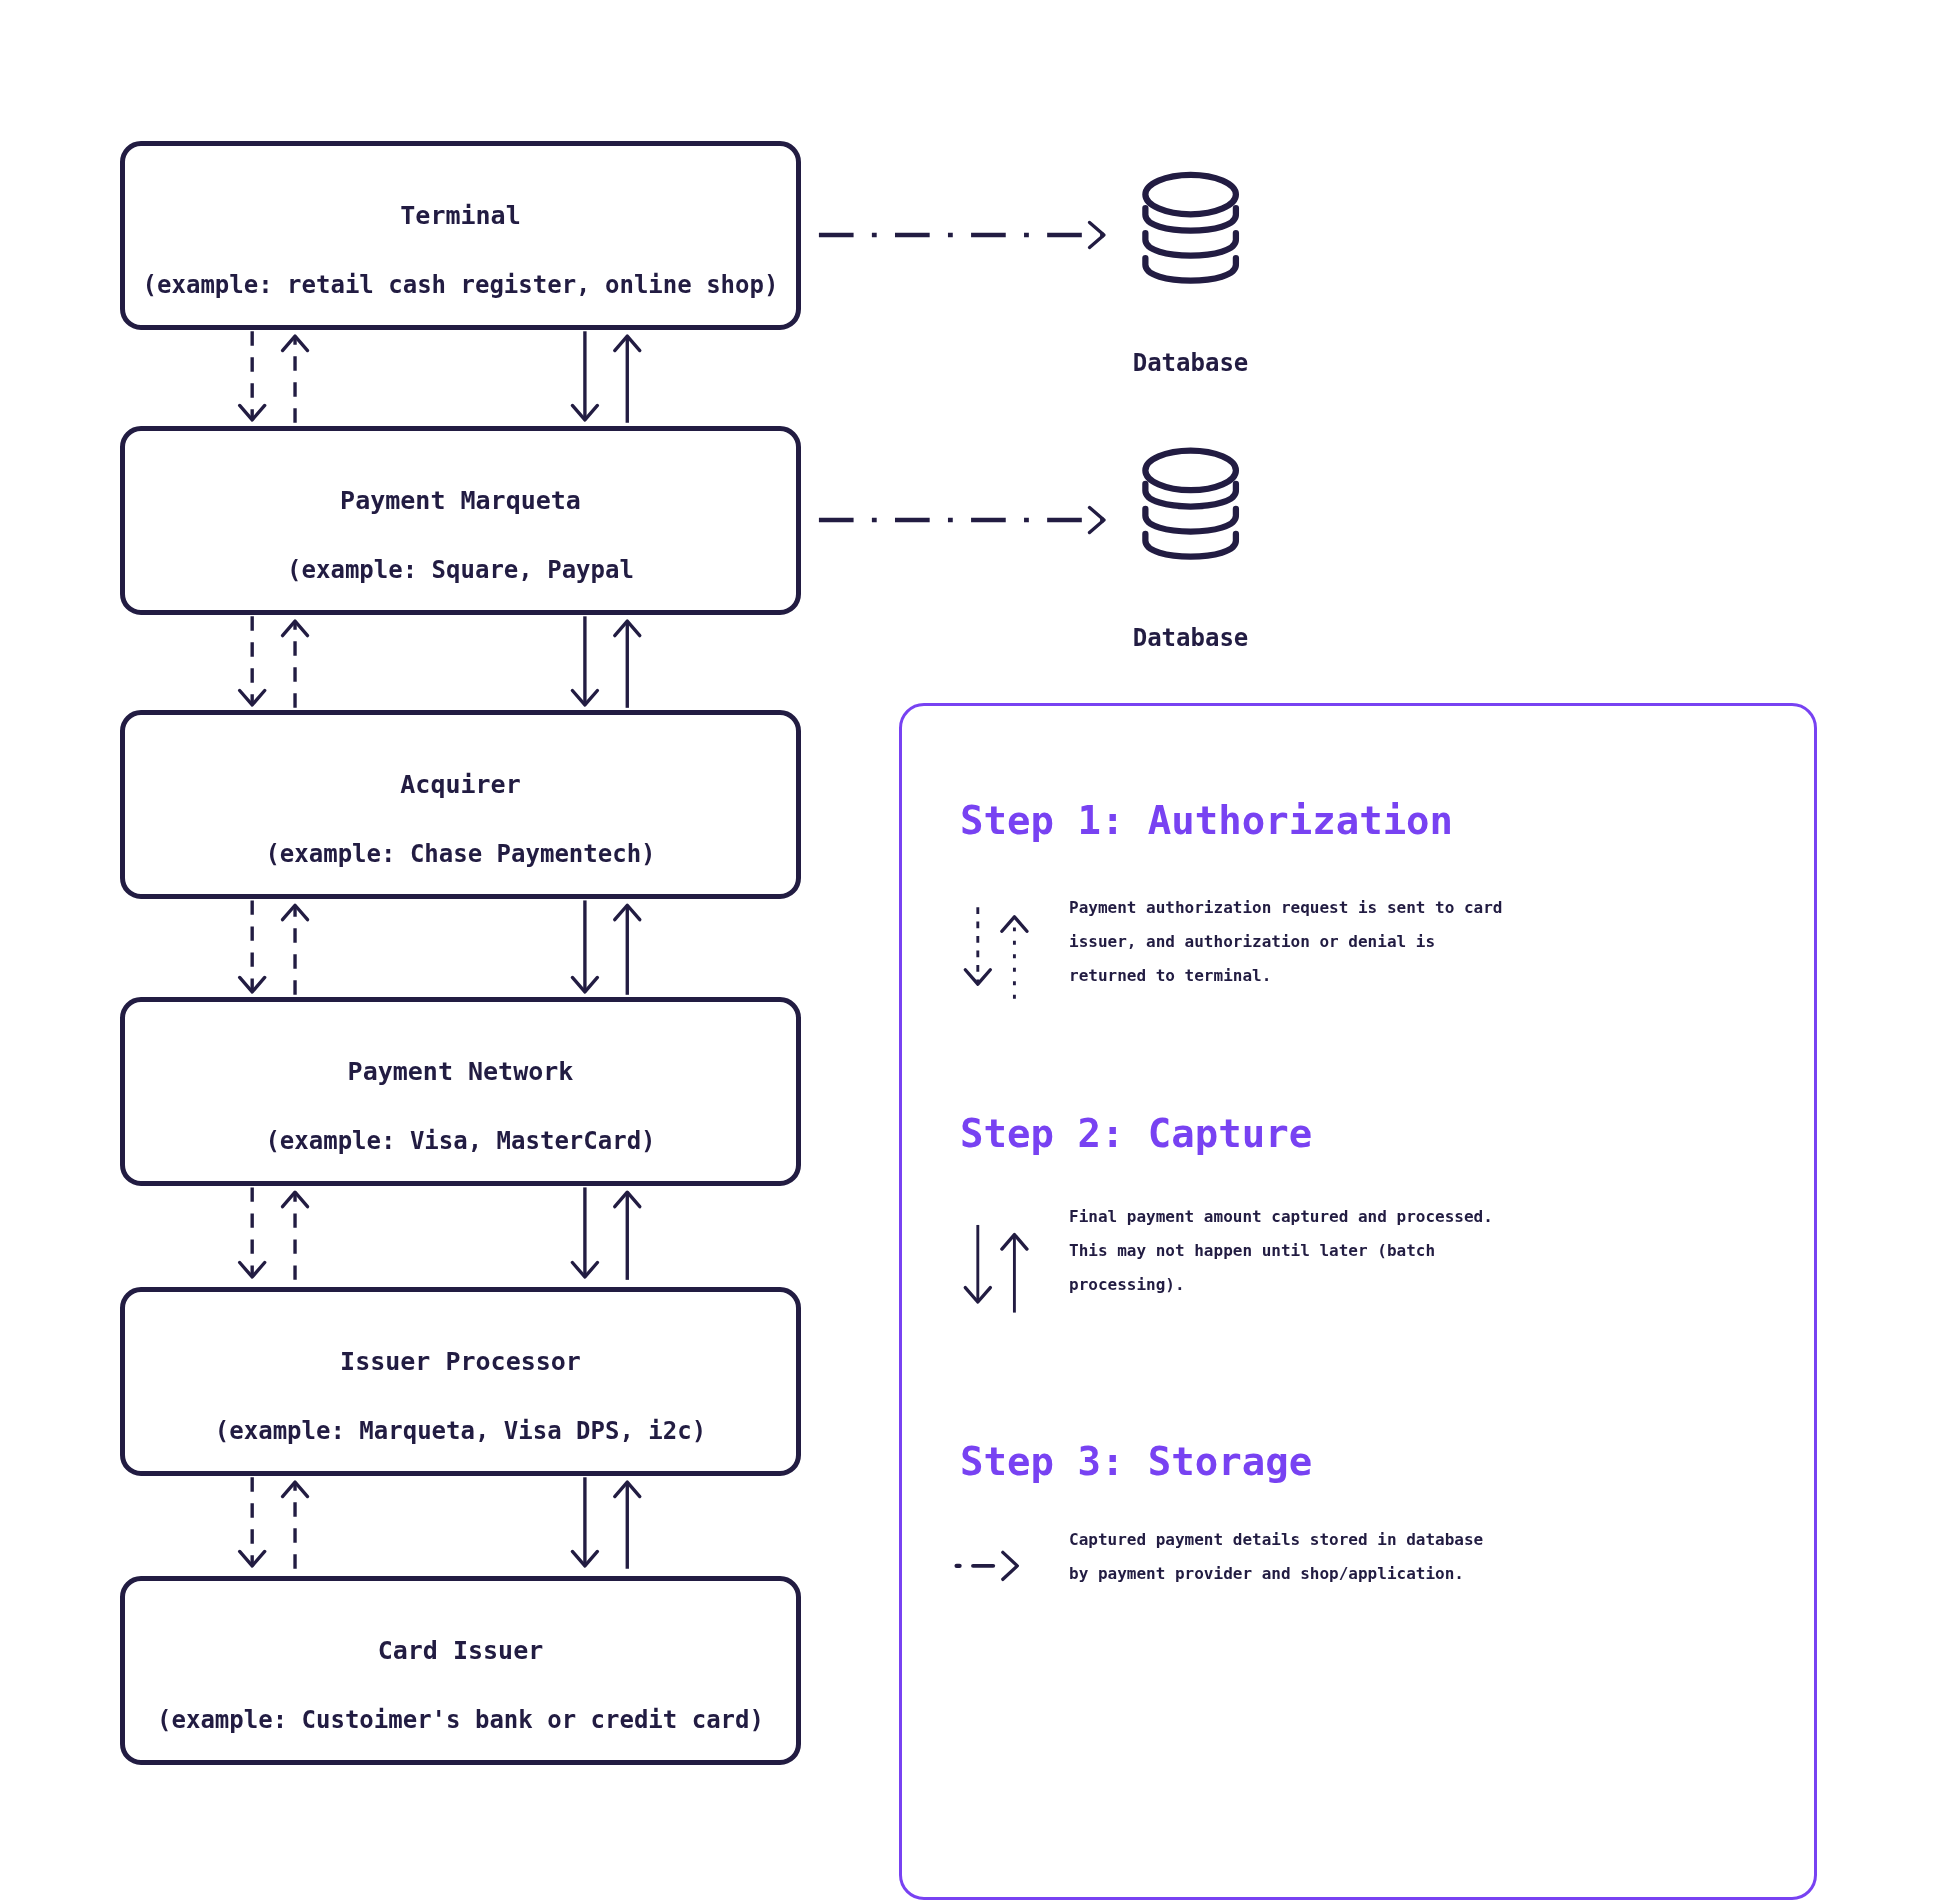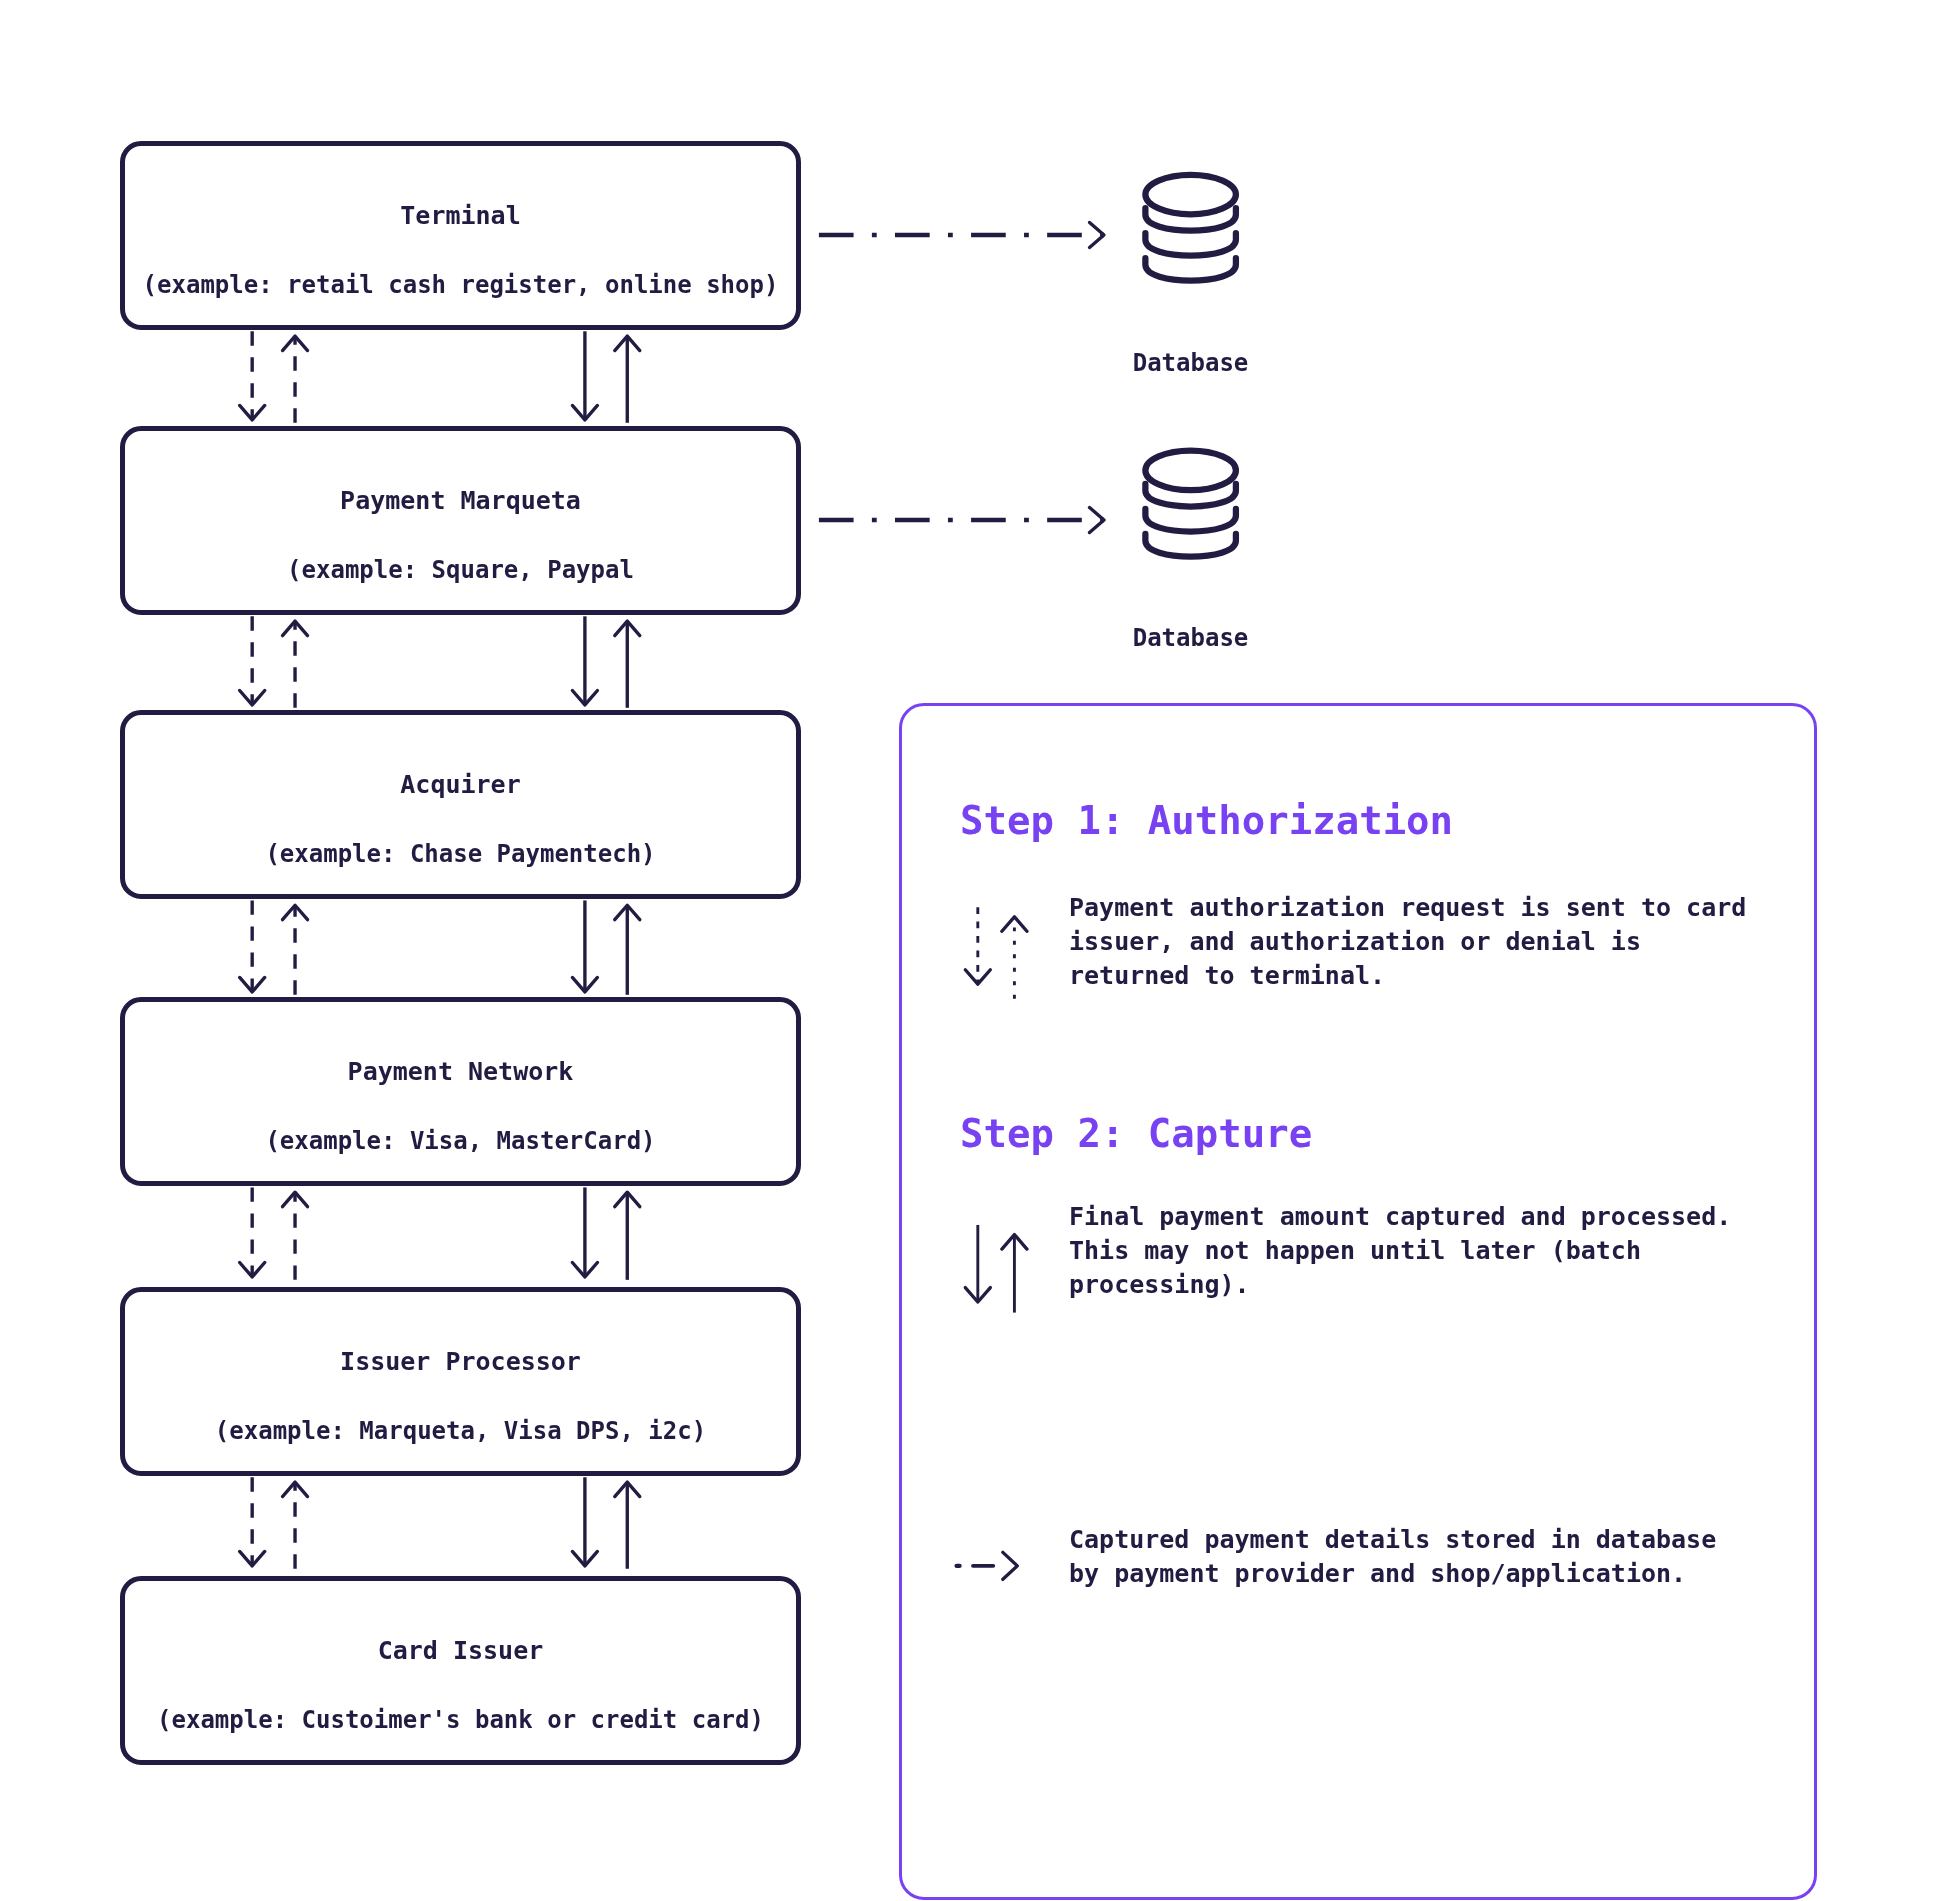--- a/index.html
+++ b/index.html
@@ -35,21 +35,21 @@
   .legend{
     position:absolute;left:899px;top:703px;width:918px;height:1197px;
     border:3.9px solid var(--accent);border-radius:25px;background:var(--bg);
   }
   .step-heading{
     position:absolute;left:58px;
     font-weight:700;font-size:39px;line-height:44px;color:var(--accent);white-space:nowrap;
   }
   .step-text{
     position:absolute;left:167px;
-    font-weight:700;font-size:25px;line-height:34px;color:var(--ink);
+    font-weight:700;font-size:16px;line-height:34px;color:var(--ink);
     white-space:pre-line;
   }
   #step1-heading{top:93px;}
   #step1-text{top:185px;}
   #step2-heading{top:406px;}
   #step2-text{top:494px;}
   #step3-heading{top:734px;}
   #step3-text{top:817px;}
 
   
@@ -93,20 +93,21 @@
   <div class="step-heading" id="step1-heading">Step 1: Authorization</div>
   <div class="step-text" id="step1-text">Payment authorization request is sent to card
 issuer, and authorization or denial is
 returned to terminal.</div>
 
   <div class="step-heading" id="step2-heading">Step 2: Capture</div>
   <div class="step-text" id="step2-text">Final payment amount captured and processed.
 This may not happen until later (batch
 processing).</div>
 
+  <div class="step-heading" id="step3-heading">Step 3: Storage</div>
   <div class="step-text" id="step3-text">Captured payment details stored in database
 by payment provider and shop/application.</div>
 </div>
 
 <svg class="overlay" viewBox="0 0 4040 3948">
   <defs>
     <marker id="chev" markerUnits="userSpaceOnUse" markerWidth="90" markerHeight="90" viewBox="-45 -45 90 90" refX="0" refY="0" orient="auto">
       <path d="M -30 -26 L 0 0 L -30 26" fill="none" stroke="currentColor" stroke-width="7" stroke-linecap="round" stroke-linejoin="round"></path>
     </marker>
   </defs>

